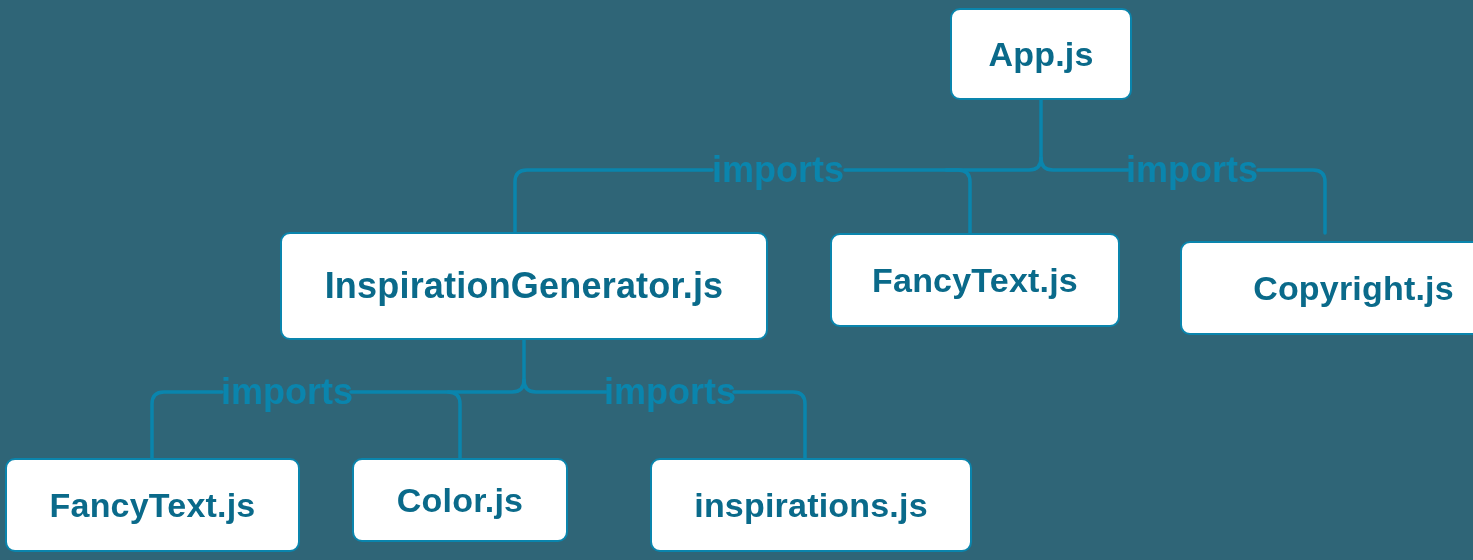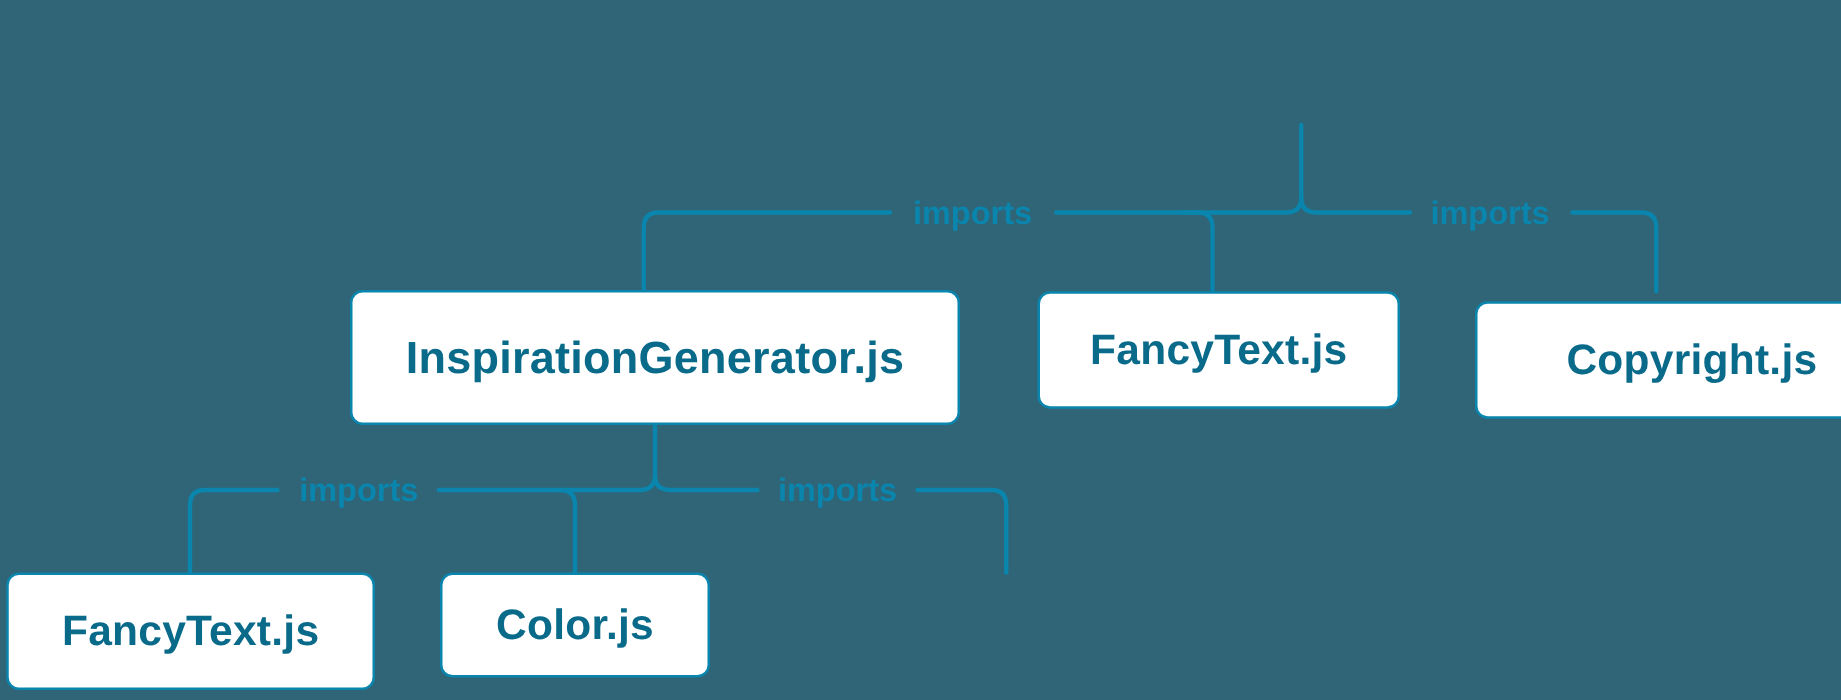--- a/index.html
+++ b/index.html
@@ -44,21 +44,21 @@
     letter-spacing:0.2px;
     box-sizing:border-box;
     white-space:nowrap;
   }
   .import-label{
     position:absolute;
     display:flex;
     align-items:center;
     justify-content:center;
     color:var(--label-text);
-    font-size:26px;
+    font-size:36px;
     font-weight:700;
     width:130px;
     height:34px;
     transform:translate(-50%,-50%);
     white-space:nowrap;
   }
   
   .n-app{left:950px;top:8px;width:182px;height:92px;}
   .n-ig{left:280px;top:232px;width:488px;height:108px;font-size:36px;}
   .n-ft-top{left:830px;top:233px;width:290px;height:94px;}
@@ -93,31 +93,33 @@
     <path d="M 524 380 Q 524 392 512 392 L 351 392"></path>
     <path d="M 524 380 Q 524 392 536 392 L 606 392"></path>
 
     <path d="M 222 392 L 164 392 Q 152 392 152 404 L 152 458"></path>
 
     <path d="M 448 392 Q 460 392 460 404 L 460 458"></path>
 
     <path d="M 734 392 L 793 392 Q 805 392 805 404 L 805 458"></path>
   </svg>
 
+  <div class="node n-app">App.js</div>
 
   <div class="node n-ig">InspirationGenerator.js</div>
 
   <div class="node n-ft-top">FancyText.js</div>
 
   <div class="node n-copy">Copyright.js</div>
 
   <div class="node n-ft-bottom">FancyText.js</div>
 
   <div class="node n-color">Color.js</div>
 
+  <div class="node n-insp">inspirations.js</div>
 
   <div class="import-label l-top-left">imports</div>
 
   <div class="import-label l-top-right">imports</div>
 
   <div class="import-label l-bottom-left">imports</div>
 
   <div class="import-label l-bottom-right">imports</div>
 
 </div>

